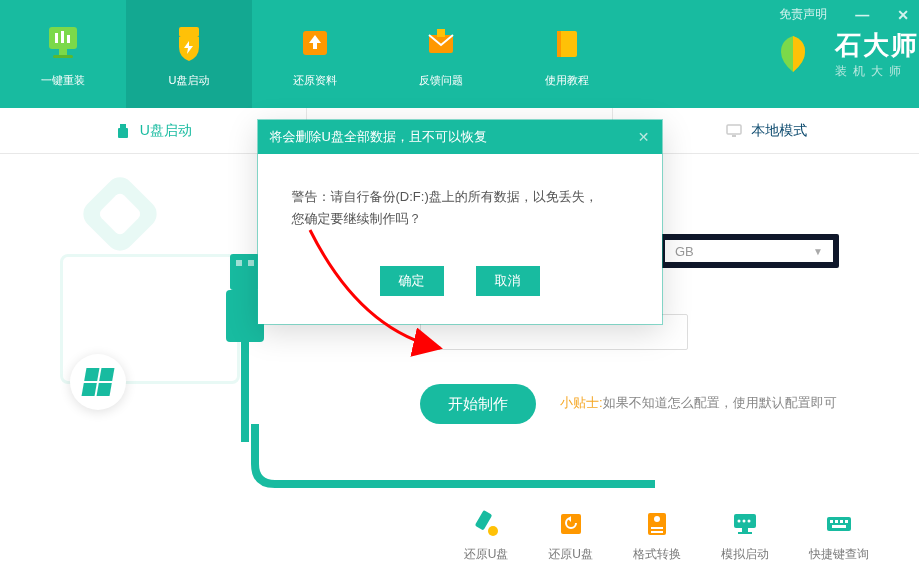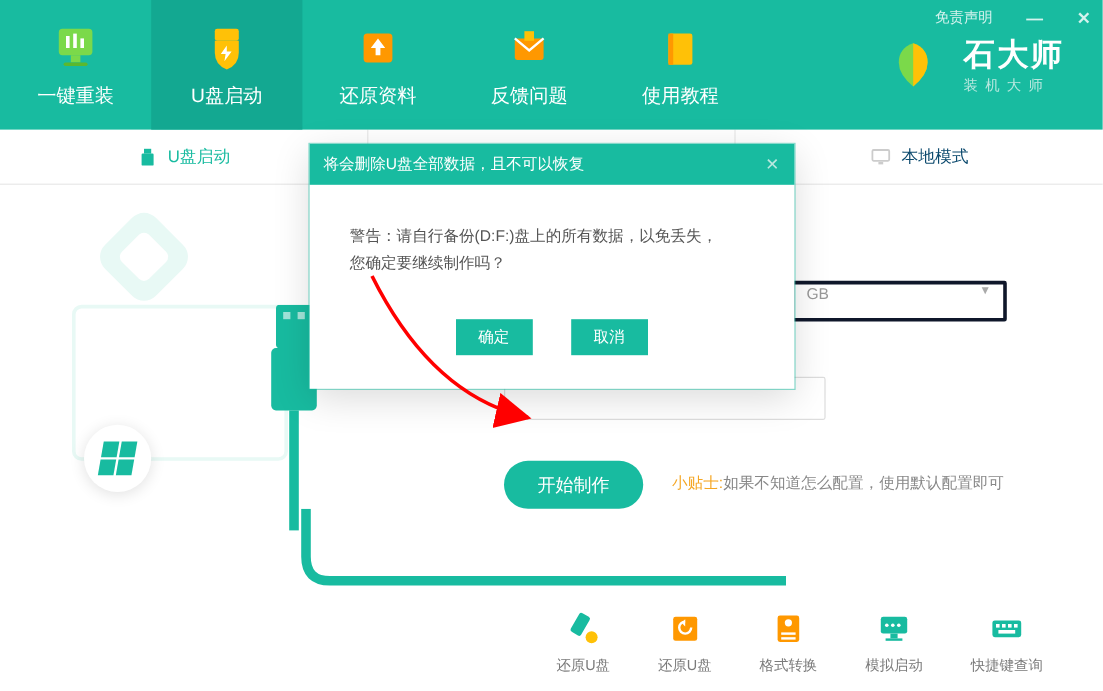--- a/index.html
+++ b/index.html
@@ -1,23 +1,23 @@
 <!DOCTYPE html>
 <html><head>
 <meta charset="utf-8">
 <style>
 * { margin: 0; padding: 0; box-sizing: border-box; font-family: "Microsoft YaHei", sans-serif; }
 body { width: 919px; height: 576px; overflow: hidden; background: #fff; position: relative; }
 
 
 .header { background: #18bba0; height: 108px; display: flex; align-items: stretch; position: relative; }
-.nav-item { width: 126px; display: flex; flex-direction: column; align-items: center; justify-content: center; cursor: pointer; color: #fff; font-size: 16px; gap: 8px; }
+.nav-item { width: 126px; display: flex; flex-direction: column; align-items: center; justify-content: center; cursor: pointer; color: #fff; font-size: 11px; gap: 8px; }
 .nav-item.active { background: #13a891; }
 .nav-icon { width: 44px; height: 44px; display: flex; align-items: center; justify-content: center; }
-.brand { margin-left: auto; display: flex; align-items: center; gap: 20px; padding-right: 32px; color: #fff; }
+.brand { margin-left: auto; display: flex; align-items: center; gap: 20px; color: #fff; }
 .brand-text { display: flex; flex-direction: column; align-items: flex-start; }
 .brand-title { font-size: 26px; font-weight: bold; letter-spacing: 2px; }
 .brand-sub { font-size: 12px; letter-spacing: 6px; color: #b8e8df; }
 .topbar-right { position: absolute; right: 10px; top: 6px; display: flex; align-items: center; gap: 28px; color: #d4f3ee; font-size: 12px; }
 .win-ctrl { cursor: pointer; font-size: 14px; font-weight: bold; }
 
 
 .subtabs { height: 46px; display: flex; border-bottom: 1px solid #e8e8e8; }
 .subtab { flex: 1; display: flex; align-items: center; justify-content: center; gap: 8px; color: #0c4a6e; font-size: 14px; cursor: pointer; border-right: 1px solid #e8e8e8; }
 .subtab.active { color: #18bba0; }
@@ -26,21 +26,21 @@
 
 .main { position: relative; height: 350px; }
 .bg-shape-left { position: absolute; left: 90px; top: 30px; width: 60px; height: 60px; background: #e8f9f5; border-radius: 14px; transform: rotate(45deg); }
 .bg-shape-left::after { content: ""; position: absolute; inset: 14px; background: #fff; border-radius: 6px; }
 .win-logo { position: absolute; left: 70px; top: 200px; width: 56px; height: 56px; background: #fff; border-radius: 50%; box-shadow: 0 2px 12px rgba(0,0,0,0.12); display: flex; align-items: center; justify-content: center; }
 .win-logo-grid { width: 28px; height: 28px; display: grid; grid-template: 1fr 1fr / 1fr 1fr; gap: 2px; transform: skewX(-10deg); }
 .win-logo-grid div { background: #18bba0; }
 .usb-illust { position: absolute; left: 210px; top: 100px; }
 .laptop-back { position: absolute; left: 60px; top: 100px; width: 180px; height: 130px; border: 3px solid #e8f9f5; border-radius: 8px; }
 
-.dropdown { position: absolute; right: 80px; top: 80px; width: 180px; height: 34px; border: 3px solid #0f172a; display: flex; align-items: flex-start; justify-content: space-between; padding: 0 10px; color: #999; font-size: 13px; cursor: pointer; border-radius: 2px; gap: 16px; }
+.dropdown { position: absolute; right: 80px; top: 80px; width: 180px; height: 34px; border: 6px solid #0f172a; display: flex; align-items: center; justify-content: space-between; padding: 0 10px; color: #999; font-size: 13px; cursor: pointer; border-radius: 2px; gap: 16px; }
 .dropdown .arrow { font-size: 10px; color: #aaa; }
 
 .start-btn { position: absolute; left: 420px; top: 230px; width: 116px; height: 40px; background: #18bba0; color: #fff; border-radius: 20px; display: flex; align-items: center; justify-content: center; font-size: 15px; cursor: pointer; }
 .tip { position: absolute; left: 560px; top: 240px; font-size: 13px; color: #888; }
 .tip .tip-label { color: #f5a623; }
 
 .usb-cable { position: absolute; left: 250px; top: 270px; }
 
 
 .footer { position: absolute; bottom: 0; left: 0; right: 0; height: 82px; display: flex; justify-content: flex-end; align-items: center; gap: 40px; padding-right: 50px; background: #fff; }

